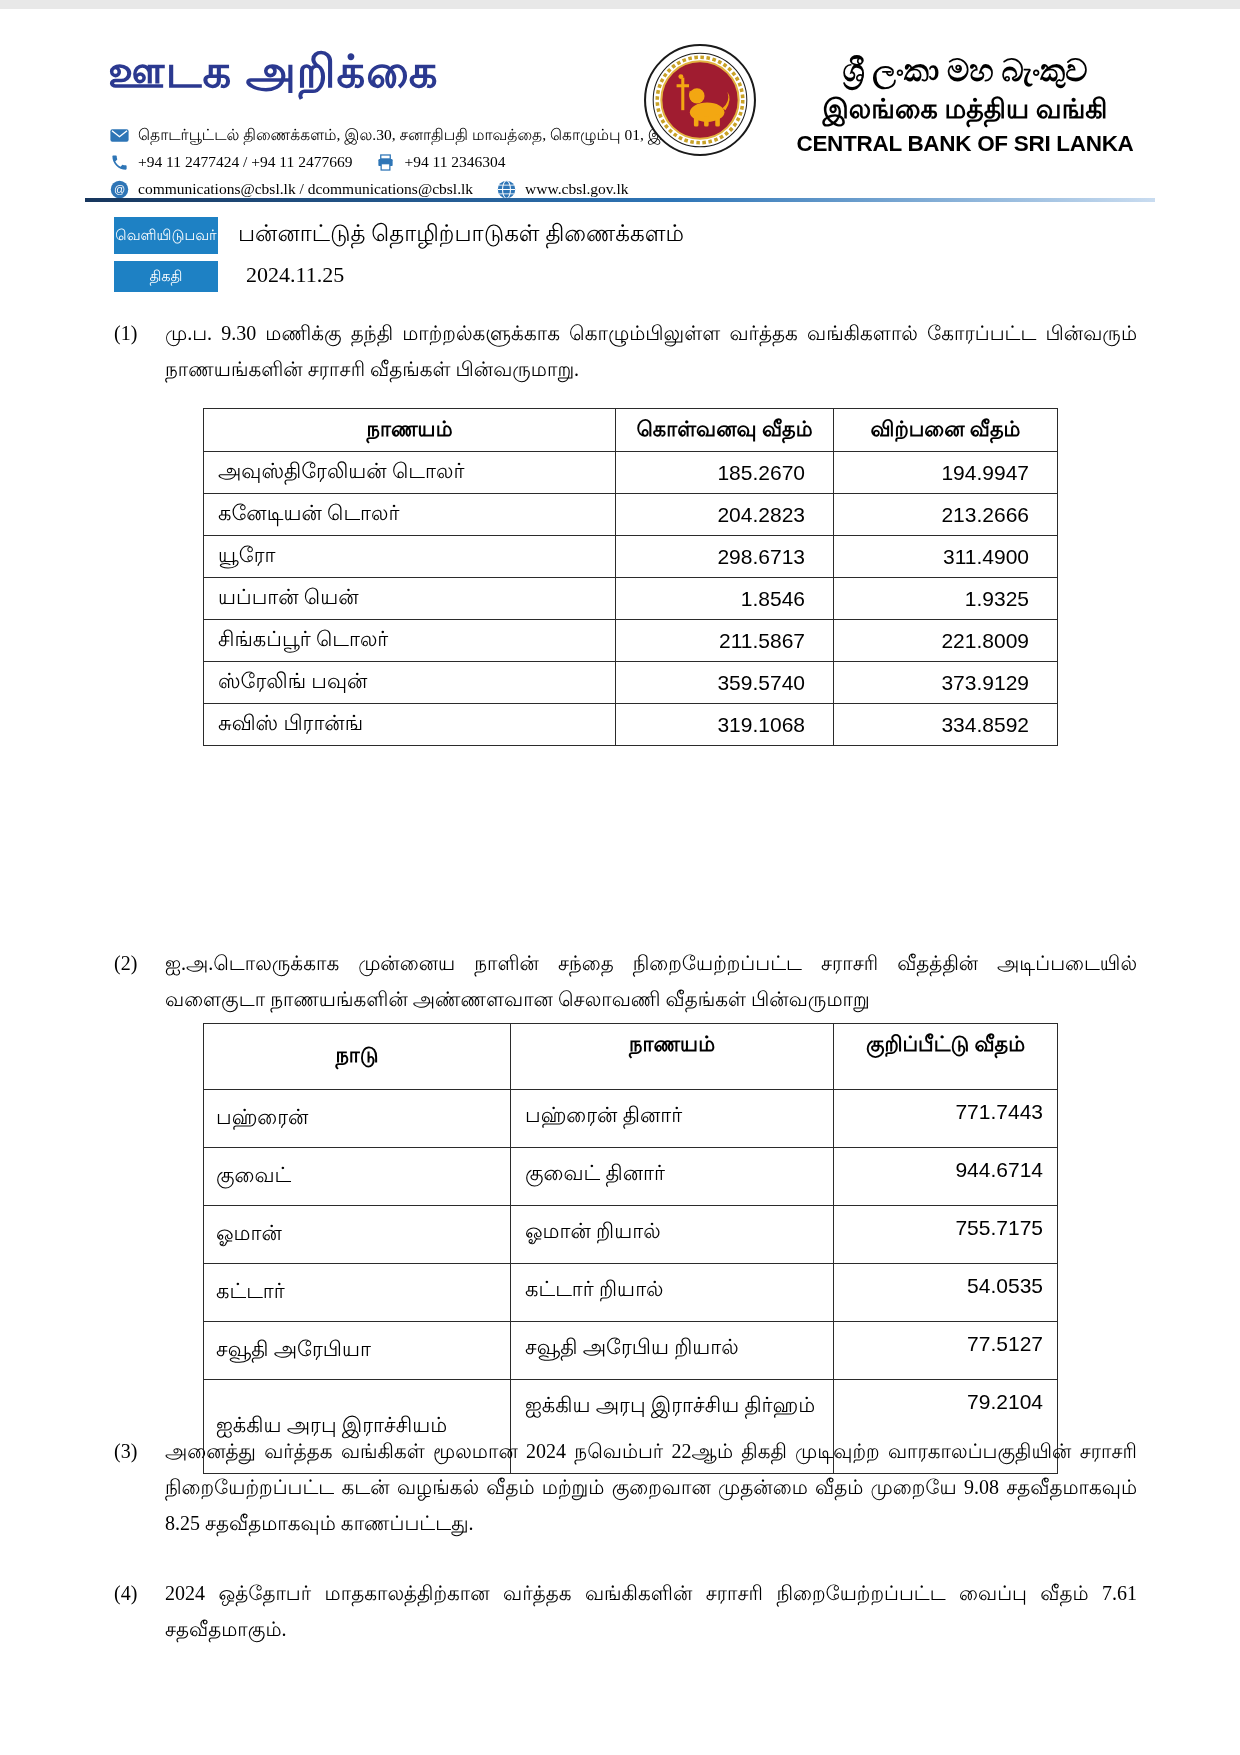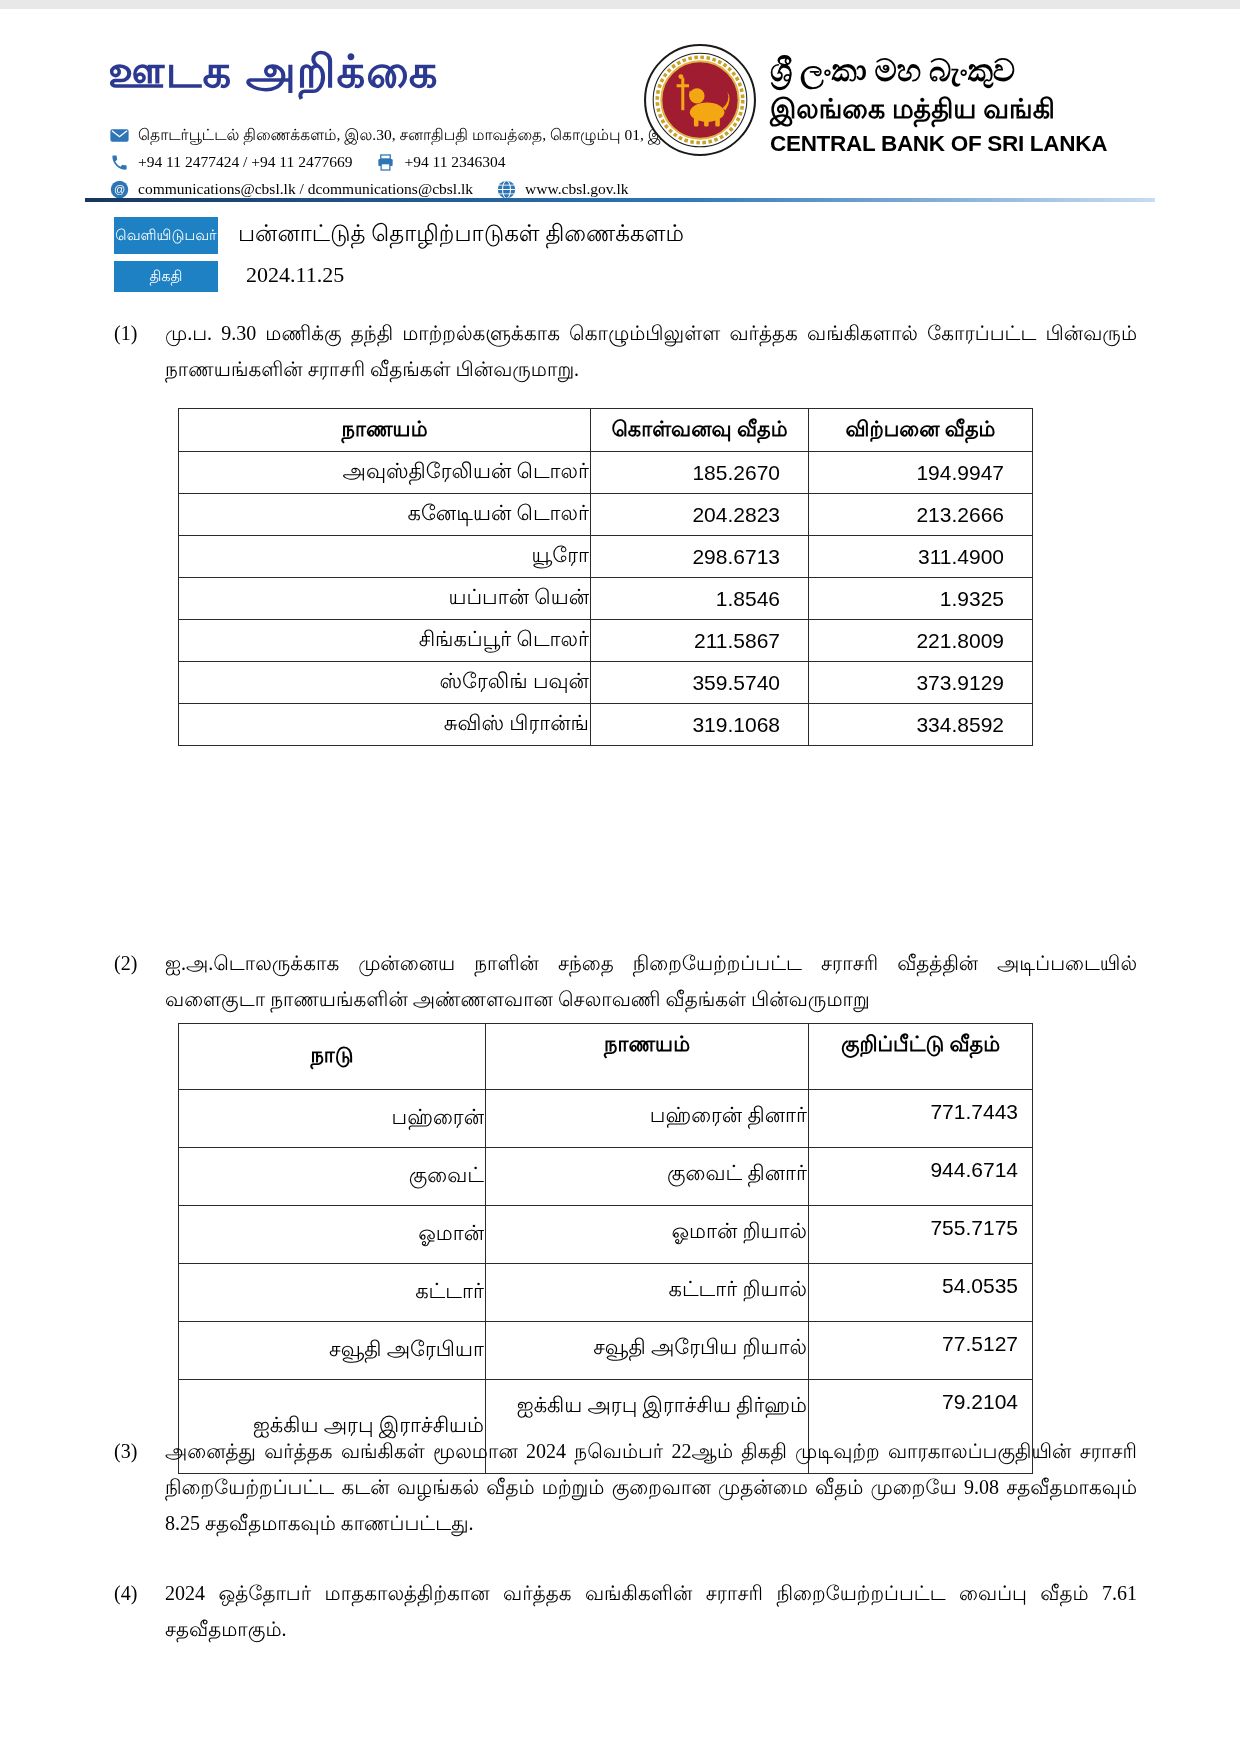--- a/index.html
+++ b/index.html
@@ -14,21 +14,21 @@
     font-size:45px;color:#2B3990;letter-spacing:1px;line-height:1.1;
   }
   .contact{
     position:absolute;left:110px;top:116px;display:flex;flex-direction:column;row-gap:7px;
     font-size:15.5px;line-height:20px;
   }
   .contact-line{display:flex;align-items:center;column-gap:9px;white-space:nowrap;}
   .cicon{width:19px;height:19px;flex:0 0 auto;display:inline-block;}
   .contact-sep{width:6px;}
   .logo{position:absolute;left:643px;top:34px;width:114px;height:114px;}
-  .bank-names{position:absolute;left:770px;top:42px;width:390px;}
+  .bank-names{position:absolute;left:770px;top:42px;width:390px;text-align:center;}
   .bank-si{font-weight:bold;font-size:31px;line-height:40px;font-family:"Liberation Serif",serif;}
   .bank-ta{font-weight:bold;font-size:27px;line-height:37px;font-family:"Liberation Serif",serif;}
   .bank-en{font-weight:bold;font-size:22.5px;line-height:31px;font-family:"Liberation Sans",sans-serif;letter-spacing:-0.3px;}
   .rule{
     position:absolute;left:85px;top:189px;width:1070px;height:4px;
     background:linear-gradient(to right,#17365D 0%,#2E75B6 55%,#C9DCF0 100%);
   }
   
   .meta-label{
     position:absolute;left:114px;background:#1E81C4;color:#fff;
@@ -42,22 +42,22 @@
   
   .para{position:absolute;left:114px;width:1023px;display:flex;}
   .para .pnum{flex:0 0 51px;font-size:20px;line-height:36px;}
   .para .ptext{flex:1;font-size:20px;line-height:36px;text-align:justify;}
   .para1{top:306px;}
   .para2{top:936px;}
   .para3{top:1424px;}
   .para4{top:1566px;}
   
   table{border-collapse:collapse;table-layout:fixed;}
-  .rates-table{position:absolute;left:178px;width:854px;}
-  .rates-table td,.rates-table th{border:1.5px solid #2b2b2b;overflow:hidden;text-align:right;}
+  .rates-table{position:absolute;left:203px;width:854px;}
+  .rates-table td,.rates-table th{border:1.5px solid #2b2b2b;overflow:hidden;}
   .table1{top:399px;}
   .table1 th{height:40px;font-size:21px;font-weight:bold;text-align:center;vertical-align:middle;}
   .table1 td{height:39px;}
   .name-cell{font-size:21px;padding-left:14px;text-align:left;vertical-align:middle;}
   .num-cell{font-family:"Liberation Sans",sans-serif;font-size:21px;text-align:right;padding-right:28px;vertical-align:middle;}
   .table2{top:1014px;}
   .table2 th{font-size:21px;font-weight:bold;text-align:center;}
   .th-mid{height:56px;vertical-align:middle;}
   .th-top{height:56px;vertical-align:top;padding-top:8px;}
   .table2 td{height:46px;}

